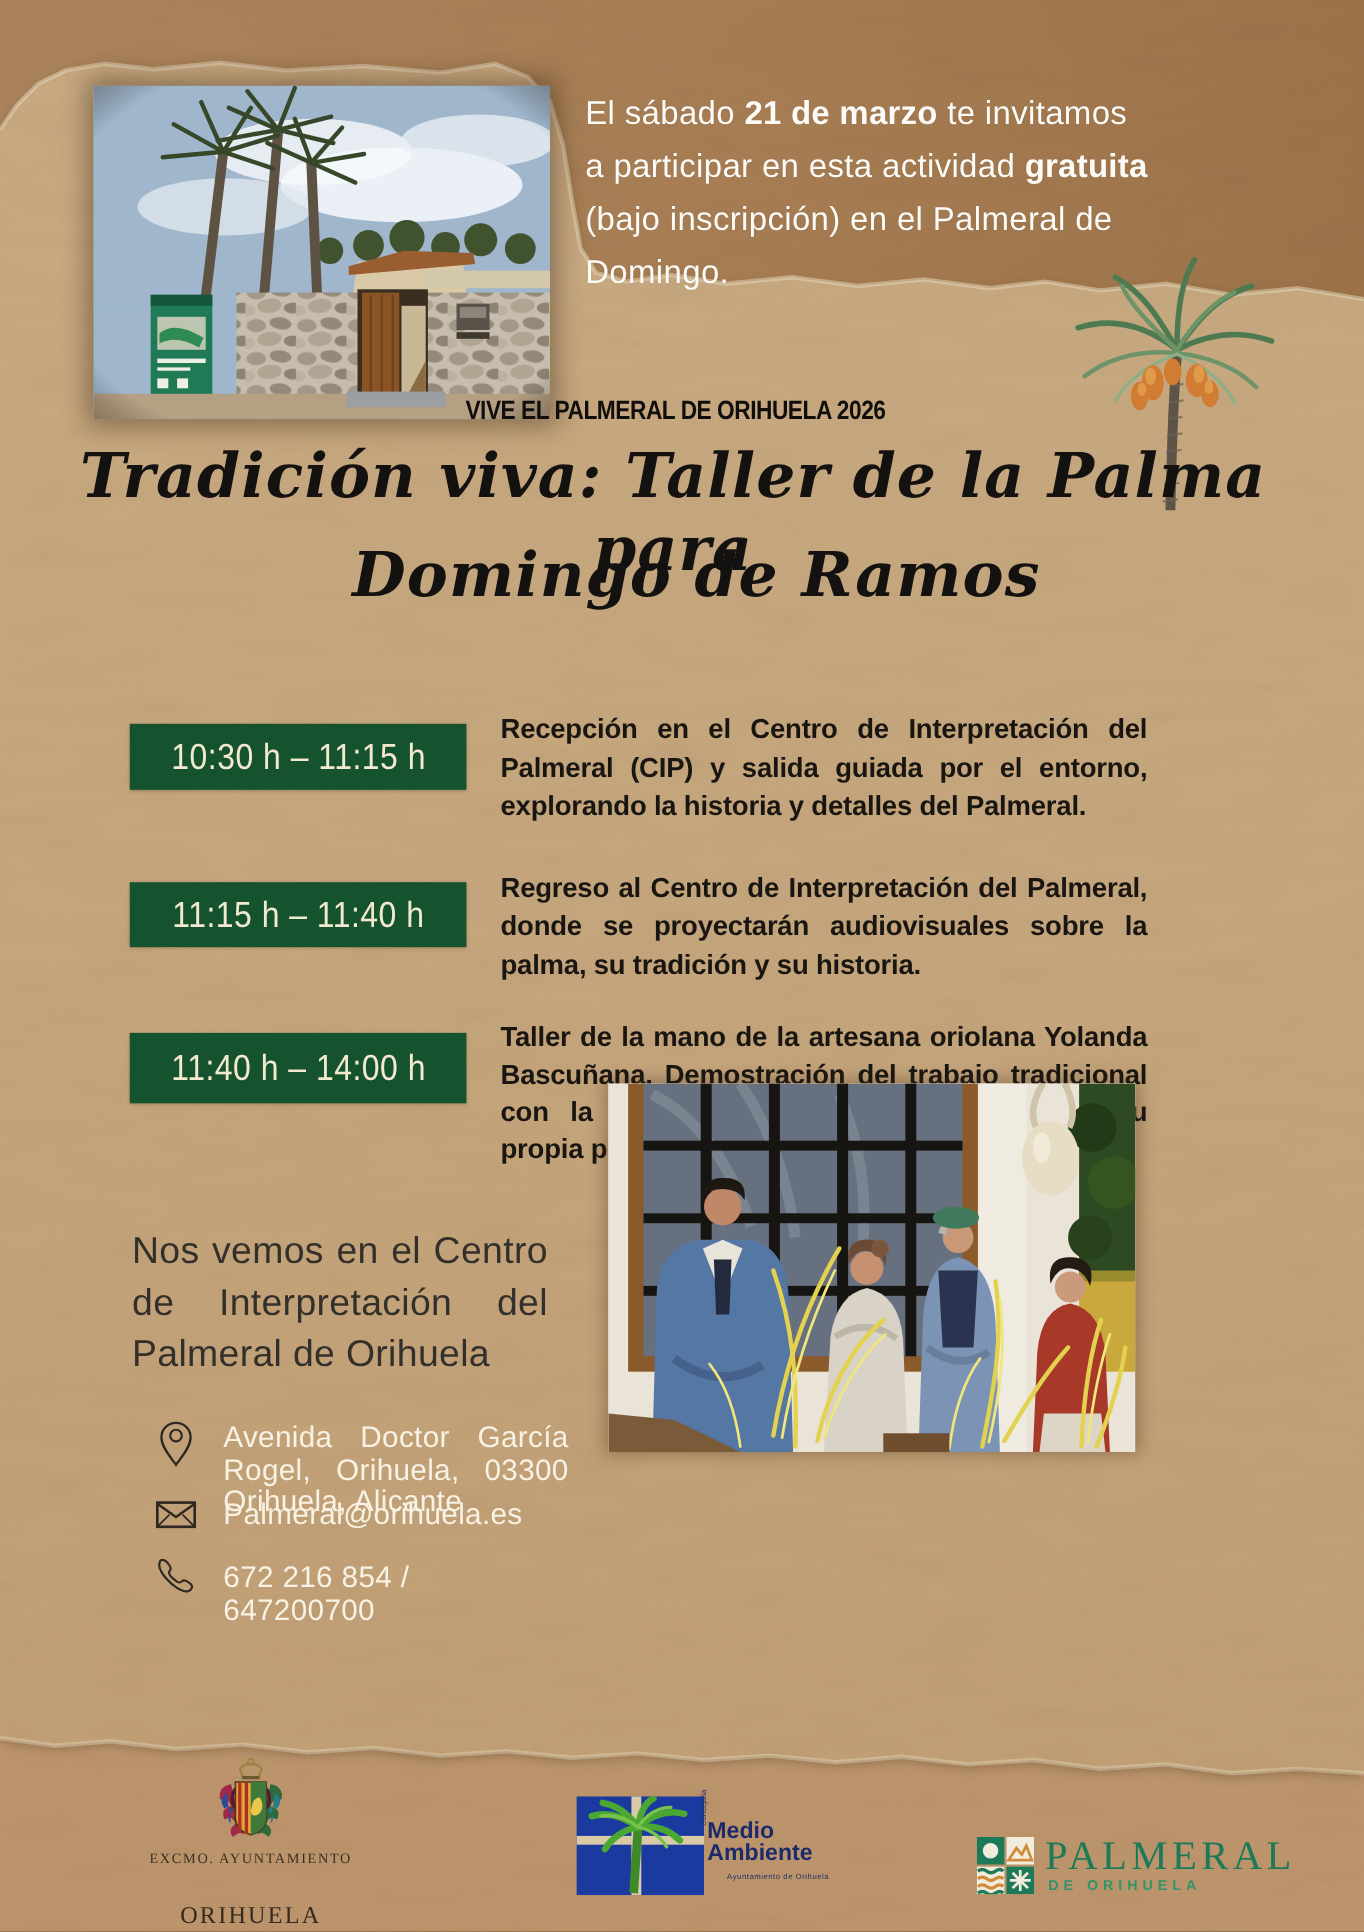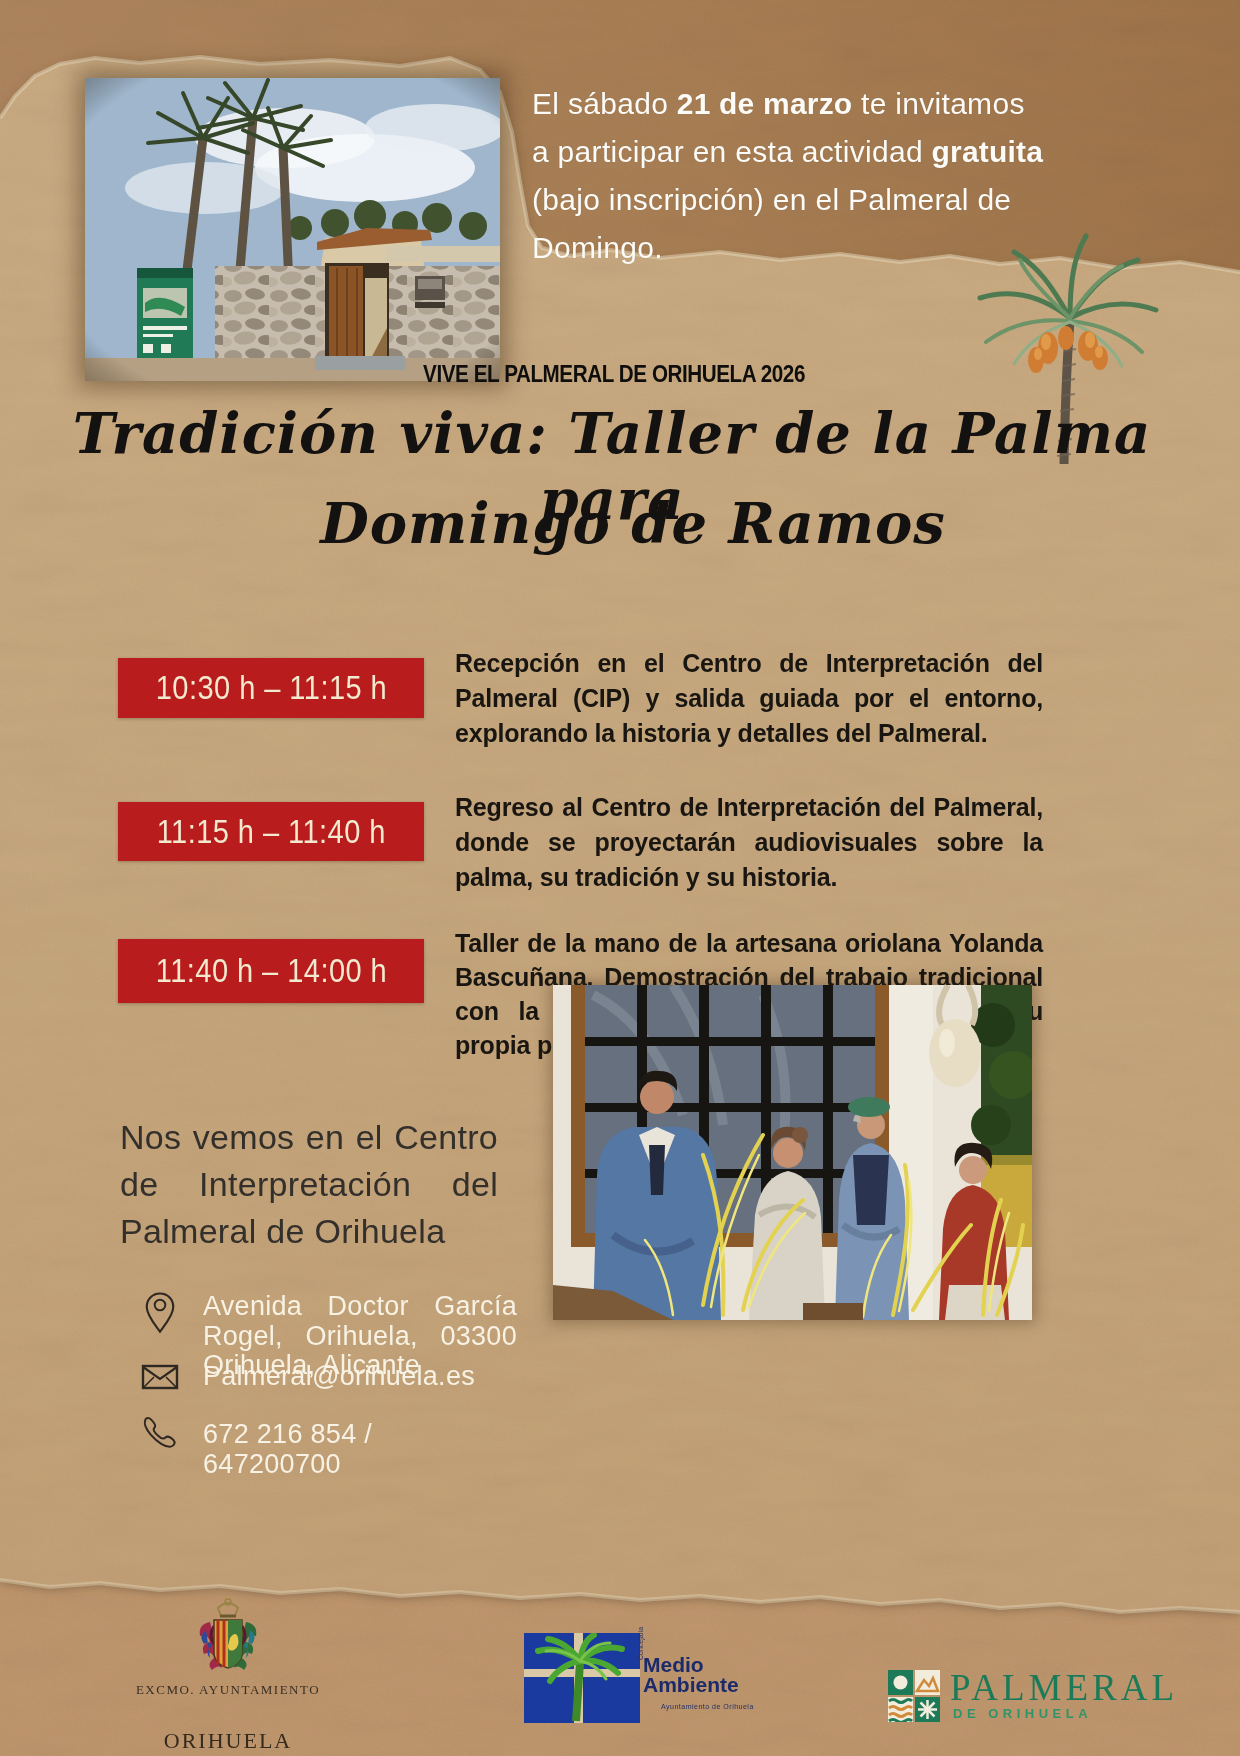--- a/index.html
+++ b/index.html
@@ -36,21 +36,21 @@
   .script-line{
     left:0;width:1170px;text-align:center;
     font-family:"DejaVu Serif",serif;font-style:italic;font-weight:bold;
     color:#141210;font-size:56px;letter-spacing:1px;
   }
   .t1{top:400px;padding-left:27px;}
   .t2{top:490px;padding-left:48px;}
 
   
   .time-box{
-    left:118px;width:306px;background:#b91c1c;
+    left:118px;width:306px;background:#14532d;
     display:flex;align-items:center;justify-content:center;
     box-shadow:0 1px 3px rgba(50,40,20,.3);
   }
   .time-box span{
     color:#f2e9cf;font-size:33px;letter-spacing:.5px;
     display:inline-block;transform:scaleX(.88);
   }
   .r1{top:658px;height:60px;}
   .r2{top:802px;height:59px;}
   .r3{top:939px;height:64px;}

